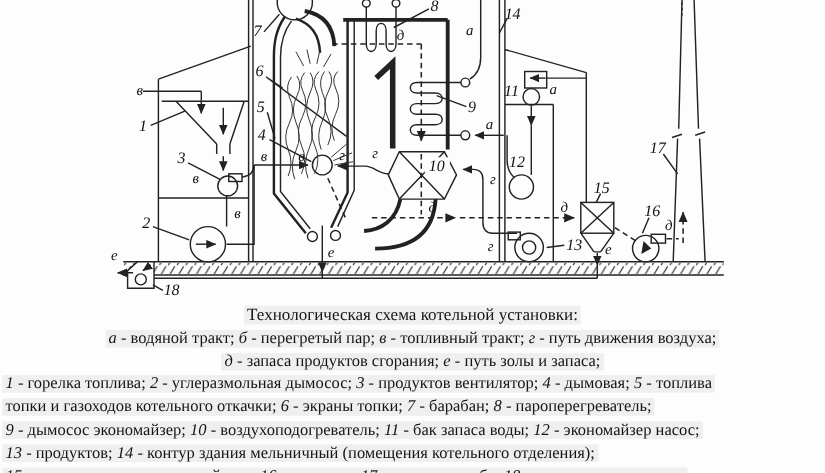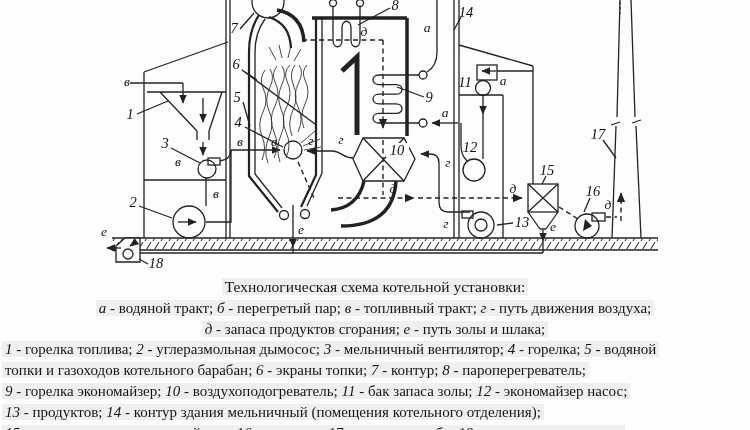--- a/index.html
+++ b/index.html
@@ -253,20 +253,20 @@
   <text class="flw" x="104" y="236">е</text>
   <text class="flw" x="301" y="234">е</text>
   <text class="flw" x="553" y="231">е</text>
 </svg>
 </div>
 
 <div class="caption">
   <div class="cap-title"><span class="hl">Технологическая схема котельной установки:</span></div>
   <div id="cap-lines">
       <div class="cap-line center"><span class="hl"><span class="it">а</span><span> - водяной тракт; </span><span class="it">б</span><span> - перегретый пар; </span><span class="it">в</span><span> - топливный тракт; </span><span class="it">г</span><span> - путь движения воздуха;</span></span></div>
-      <div class="cap-line center"><span class="hl"><span class="it">д</span><span> - запаса продуктов сгорания; </span><span class="it">е</span><span> - путь золы и шлака;</span></span></div>
-      <div class="cap-line left"><span class="hl"><span class="it">1</span><span> - горелка топлива; </span><span class="it">2</span><span> - углеразмольная дымосос; </span><span class="it">3</span><span> - мельничный вентилятор; </span><span class="it">4</span><span> - горелка; </span><span class="it">5</span><span> - водяной</span></span></div>
-      <div class="cap-line left"><span class="hl"><span>топки и газоходов котельного барабан; </span><span class="it">6</span><span> - экраны топки; </span><span class="it">7</span><span> - контур; </span><span class="it">8</span><span> - пароперегреватель;</span></span></div>
-      <div class="cap-line left"><span class="hl"><span class="it">9</span><span> - горелка экономайзер; </span><span class="it">10</span><span> - воздухоподогреватель; </span><span class="it">11</span><span> - бак запаса золы; </span><span class="it">12</span><span> - экономайзер насос;</span></span></div>
+      <div class="cap-line center"><span class="hl"><span class="it">д</span><span> - запаса продуктов сгорания; </span><span class="it">е</span><span> - путь золы и запаса;</span></span></div>
+      <div class="cap-line left"><span class="hl"><span class="it">1</span><span> - горелка топлива; </span><span class="it">2</span><span> - углеразмольная дымосос; </span><span class="it">3</span><span> - продуктов вентилятор; </span><span class="it">4</span><span> - дымовая; </span><span class="it">5</span><span> - топлива</span></span></div>
+      <div class="cap-line left"><span class="hl"><span>топки и газоходов котельного откачки; </span><span class="it">6</span><span> - экраны топки; </span><span class="it">7</span><span> - барабан; </span><span class="it">8</span><span> - пароперегреватель;</span></span></div>
+      <div class="cap-line left"><span class="hl"><span class="it">9</span><span> - дымосос экономайзер; </span><span class="it">10</span><span> - воздухоподогреватель; </span><span class="it">11</span><span> - бак запаса воды; </span><span class="it">12</span><span> - экономайзер насос;</span></span></div>
       <div class="cap-line left"><span class="hl"><span class="it">13</span><span> - продуктов; </span><span class="it">14</span><span> - контур здания мельничный (помещения котельного отделения);</span></span></div>
       <div class="cap-line left"><span class="hl"><span class="it">15</span><span> - золоулавливающее устройство; </span><span class="it">16</span><span> - дымосос; </span><span class="it">17</span><span> - дымовая труба; </span><span class="it">18</span><span> - насосная для откачки</span></span></div>
     </div>
 </div>
 
 </body></html>

